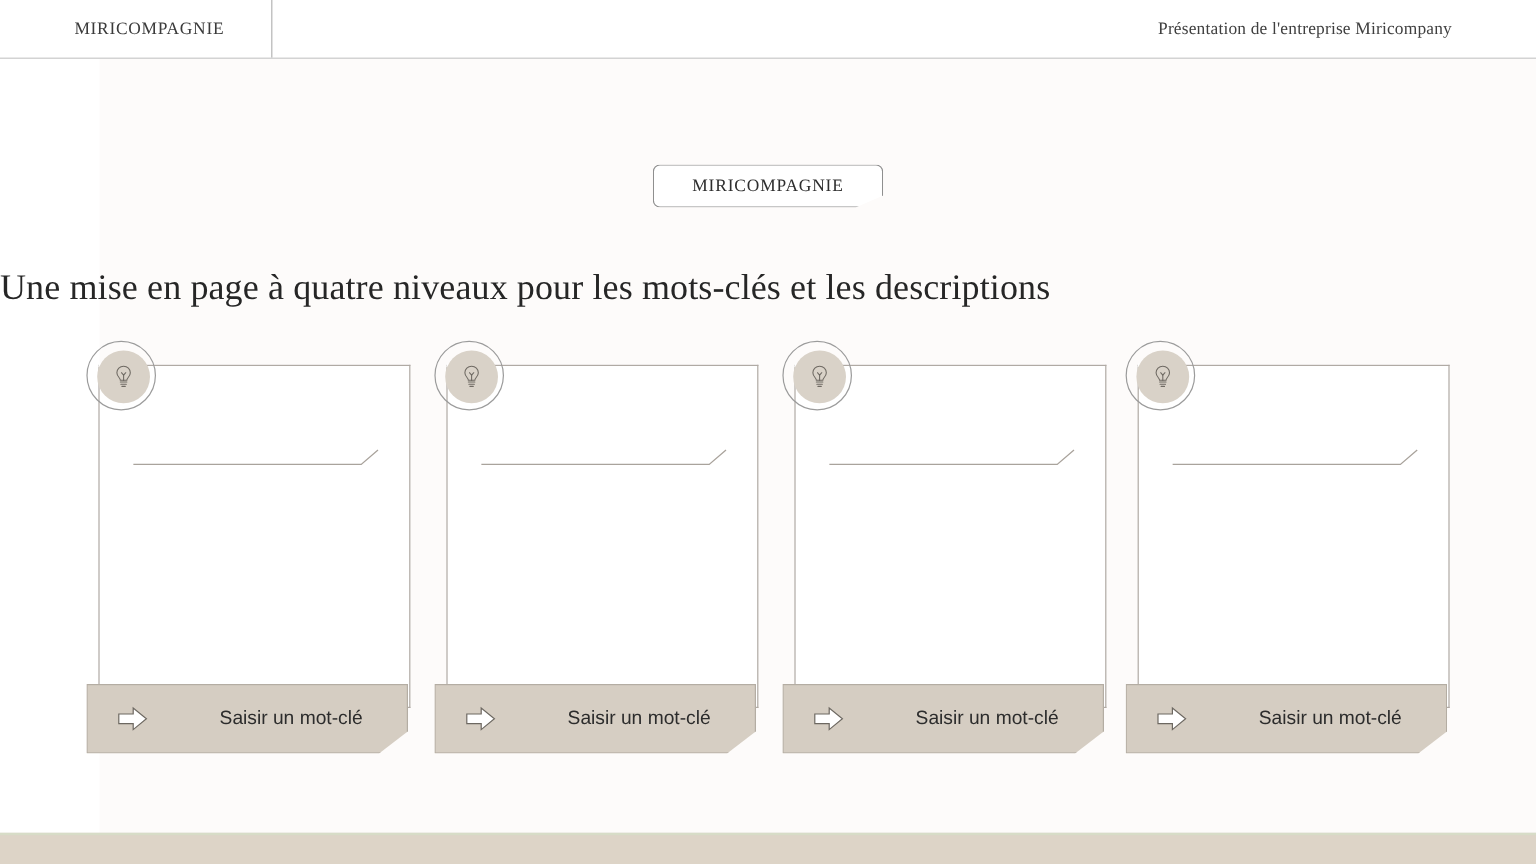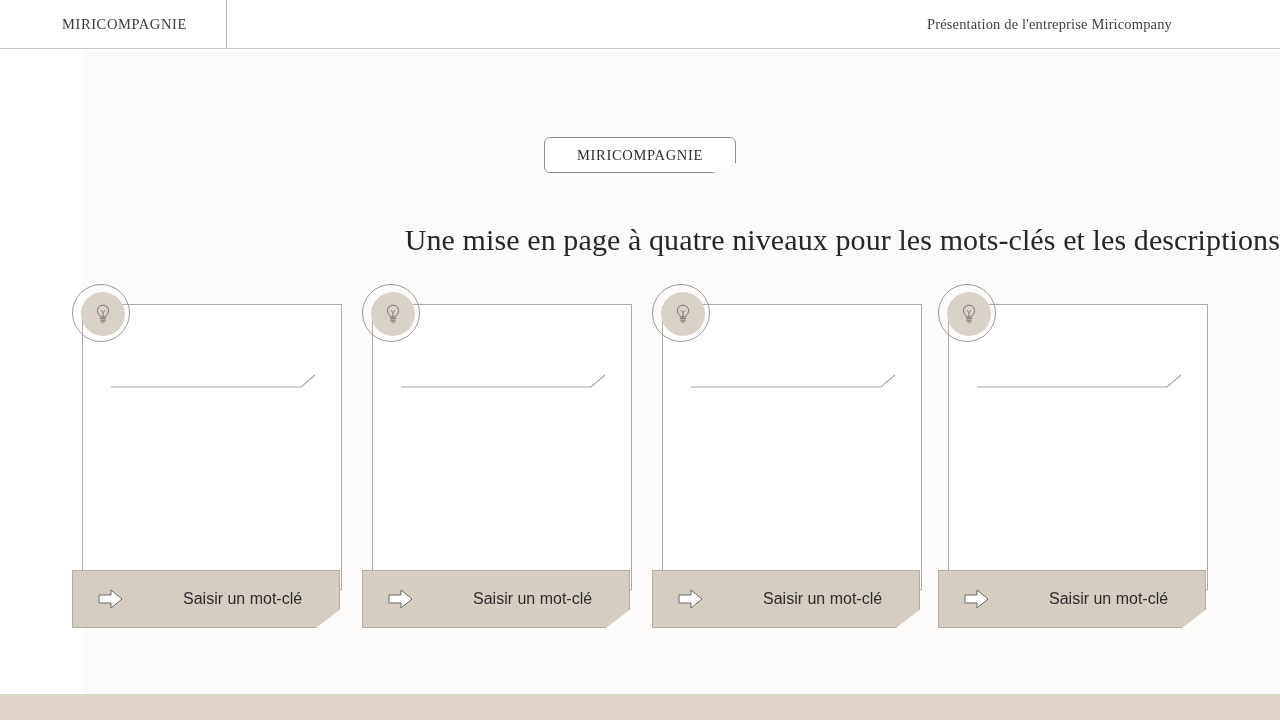--- a/index.html
+++ b/index.html
@@ -60,21 +60,21 @@
     color: #3b3b3b;
     padding-left: 62px;
   }
   .header-right {
     position: absolute;
     right: 0;
     top: 0;
     height: 48px;
     display: flex;
     align-items: center;
-    padding-right: 108px;
+    padding-right: 70px;
   }
   .header-title {
     font-family: "Liberation Serif", serif;
     font-size: 14.5px;
     color: #3f3f3f;
     letter-spacing: 0.15px;
   }
 
   
   .badge-wrap {
@@ -103,21 +103,21 @@
     letter-spacing: 0.7px;
     color: #2e2e2e;
   }
 
   
   .slide-title {
     position: absolute;
     left: 0;
     top: 203px;
     width: 1280px;
-    text-align: right;
+    text-align: left;
     font-family: "Liberation Serif", serif;
     font-size: 30px;
     font-weight: 400;
     color: #262626;
     letter-spacing: 0.1px;
     z-index: 3;
   }
 
   
   .cards {

